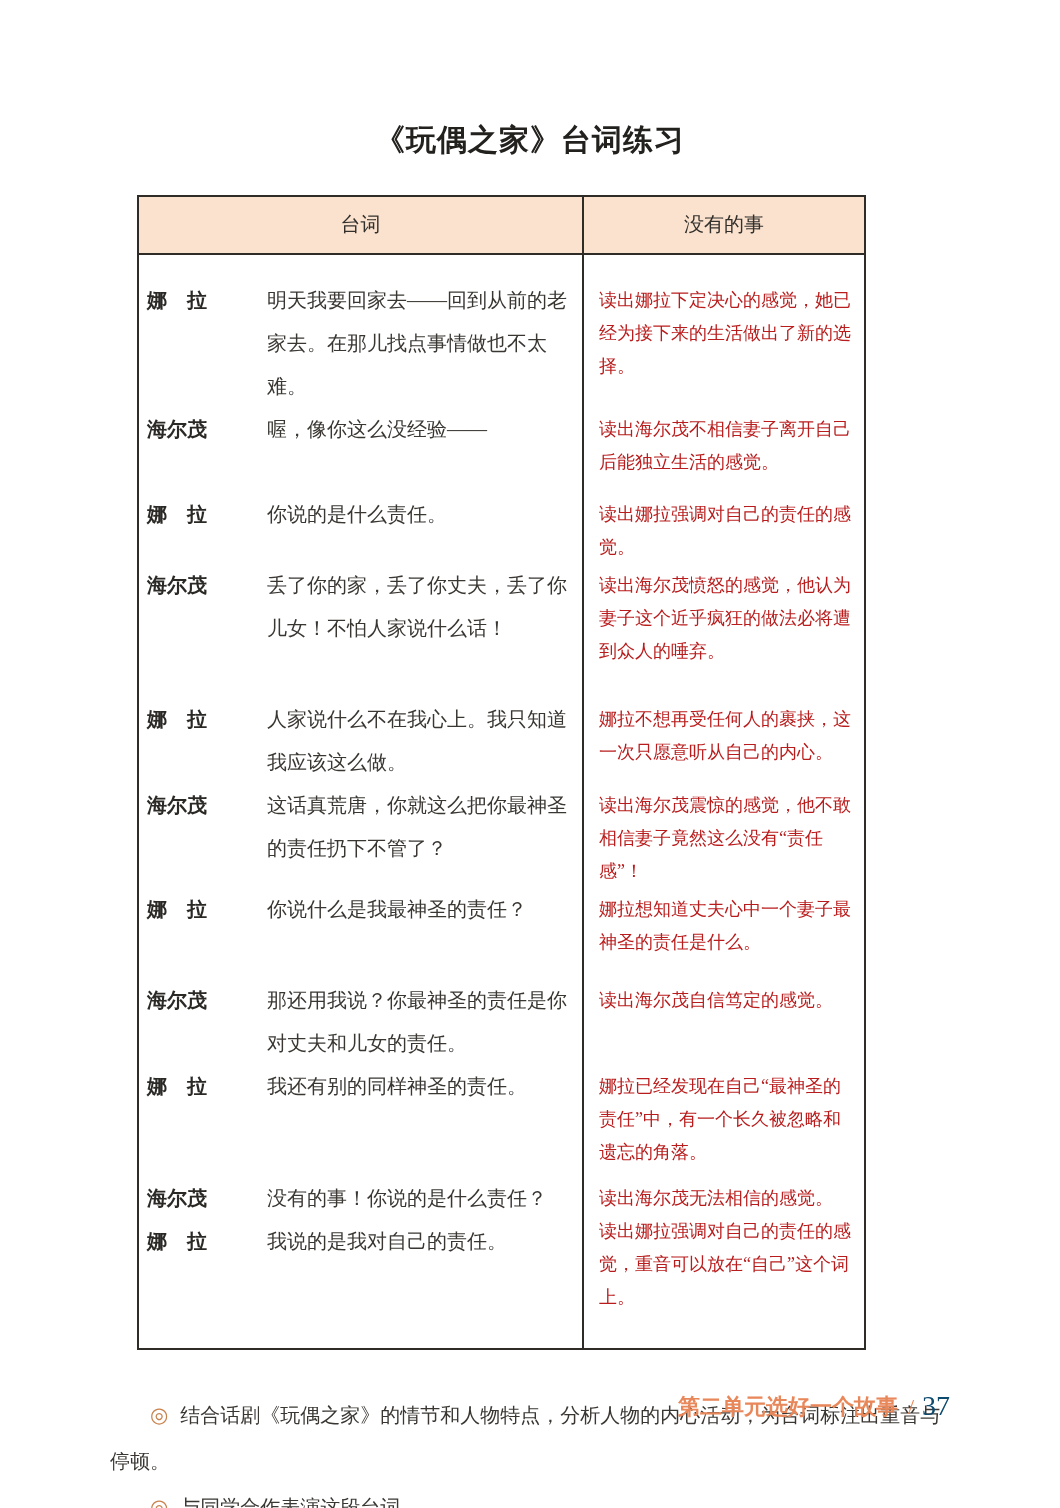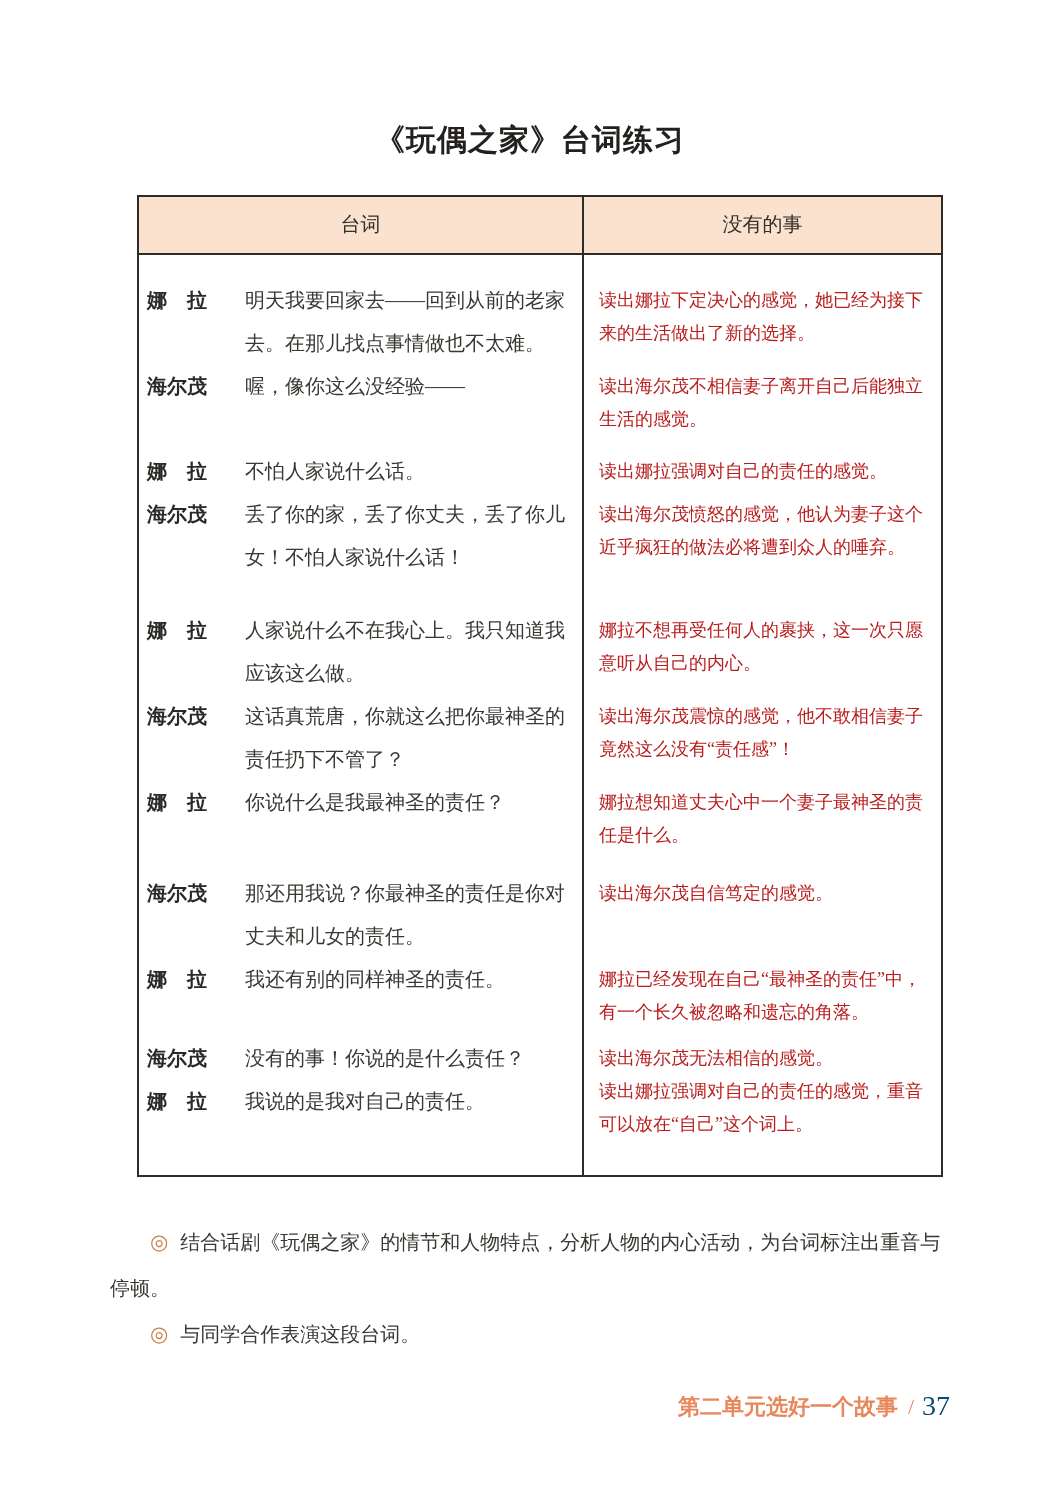--- a/index.html
+++ b/index.html
@@ -15,21 +15,21 @@
   .page-title {
     padding-top: 120px;
     text-align: center;
     font-family: "Liberation Sans", sans-serif;
     font-weight: 700;
     font-size: 30px;
     letter-spacing: 1px;
     color: #23211e;
   }
   .exercise-table {
-    width: 806px;
+    width: 729px;
     margin: 34px 0 0 137px;
     border: 2px solid #2f2c28;
   }
   .thead {
     display: grid;
     grid-template-columns: 443px 1fr;
     background: #fae2cf;
     border-bottom: 2px solid #2f2c28;
   }
   .th {
@@ -68,21 +68,21 @@
     line-height: 43px;
   }
   .speaker {
     flex: 0 0 64px;
     margin-right: 34px;
     font-family: "Liberation Sans", sans-serif;
     font-weight: 700;
     white-space: nowrap;
     color: #2b2926;
   }
-  .ltext { flex: 1; }
+  .ltext { flex: 1; margin-left: 22px; }
   .cell-right { padding: 5px 12px 0 17px; }
   .purpose {
     margin: 0;
     font-size: 18px;
     line-height: 33px;
     color: #b91c1c;
   }
   .notes { margin: 42px 110px 0; }
   .note {
     font-size: 20px;
@@ -153,21 +153,21 @@
         </div>
     <div class="cell-right">
           <p class="purpose">读出海尔茂不相信妻子离开自己后能独立生活的感觉。</p>
         </div>
   </div>
 
   <div class="group">
     <div class="cell-left">
           <div class="dline">
             <span class="speaker">娜　拉</span>
-            <span class="ltext">不怕人家说什么话。</span>
+            <span class="ltext">你说的是什么责任。</span>
           </div>
         </div>
     <div class="cell-right">
           <p class="purpose">读出娜拉强调对自己的责任的感觉。</p>
         </div>
   </div>
 
   <div class="group">
     <div class="cell-left">
           <div class="dline">

